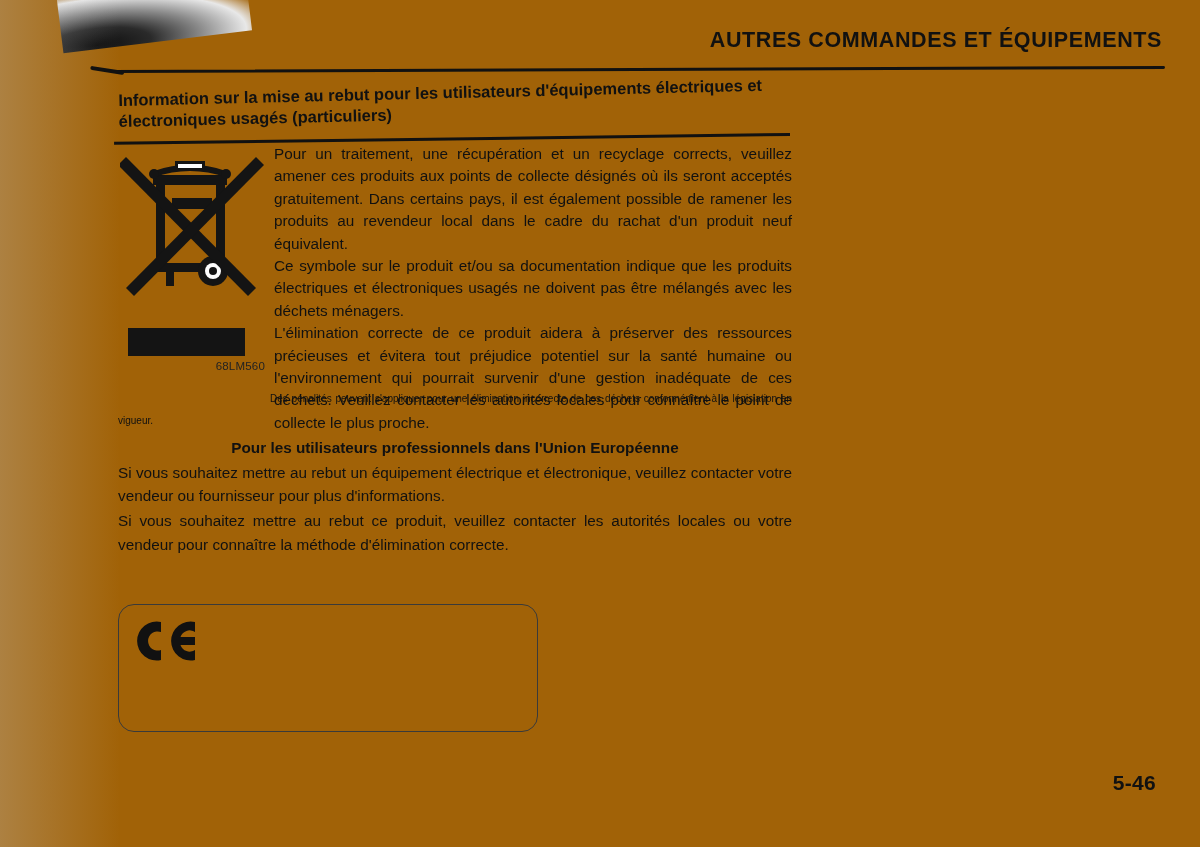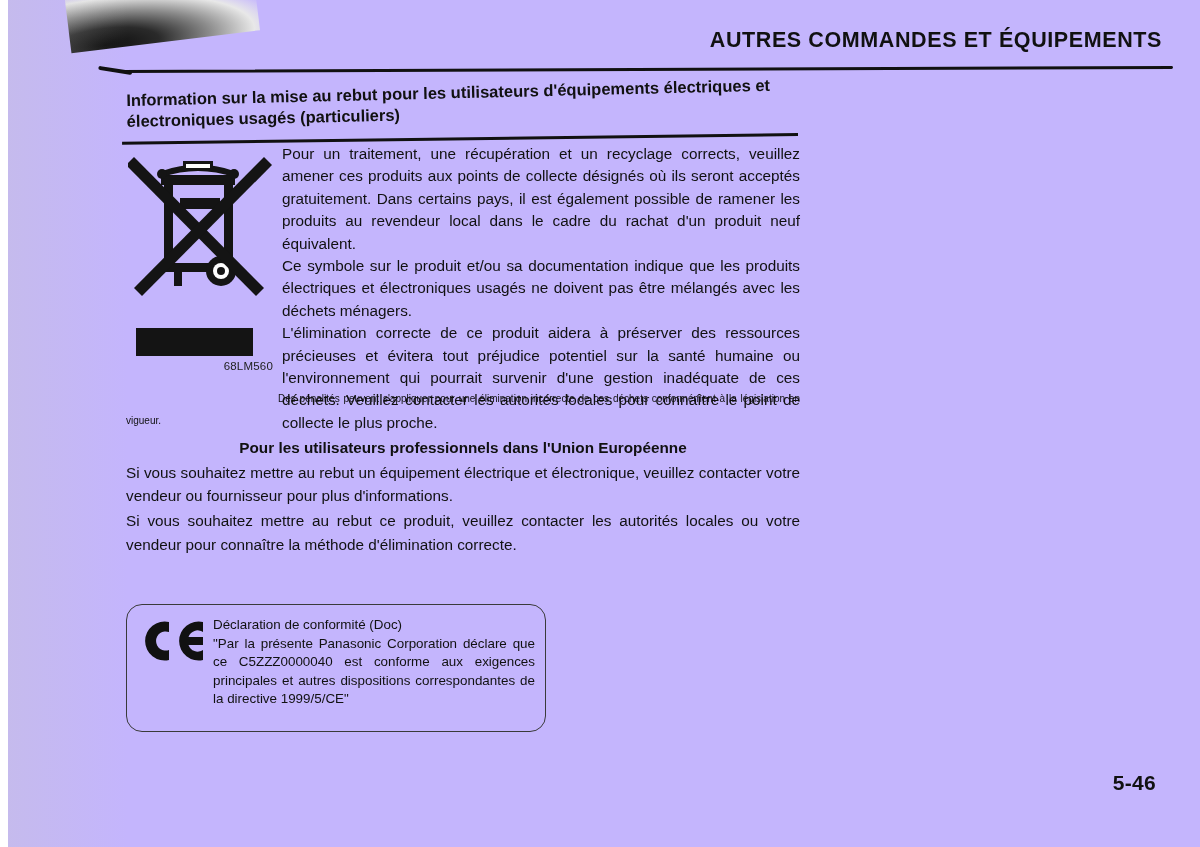--- a/index.html
+++ b/index.html
@@ -13,22 +13,21 @@
     position: relative;
     overflow: hidden;
     font-family: "Liberation Sans", sans-serif;
     color: #111111;
     -webkit-font-smoothing: antialiased;
   }
 
   .page {
     position: absolute;
     inset: 0;
-    background: #c4b5fd;
-    margin-left: 8px;
+    background: #a16207;
   }
 
   
   .scan-shadow {
     position: absolute;
     left: 58px;
     top: -36px;
     width: 190px;
     height: 78px;
     background: radial-gradient(ellipse 120% 90% at 18% 95%,
@@ -274,21 +273,17 @@
 
   <div class="ce-box">
     <div class="ce-mark">
       <svg width="66" height="42" viewBox="0 0 66 42">
         <g fill="#111111">
           <path d="M30 2 A19.5 19.5 0 1 0 30 40 L30 30 A9.6 9.6 0 1 1 30 12 Z"></path>
           <path d="M64 2 A19.5 19.5 0 1 0 64 40 L64 30 A9.6 9.6 0 0 1 49.5 25 L64 25 L64 17 L49.5 17 A9.6 9.6 0 0 1 64 12 Z"></path>
         </g>
       </svg>
     </div>
-    <div class="ce-text">
-      <p class="doc-title">Déclaration de conformité (Doc)</p>
-      <p>"Par la présente Panasonic Corporation déclare que ce C5ZZZ0000040 est conforme aux exigences principales et autres dispositions correspondantes de la directive 1999/5/CE"</p>
-    </div>
   </div>
 
   <div class="folio">5-46</div>
 
 </div>
 
 </body></html>

